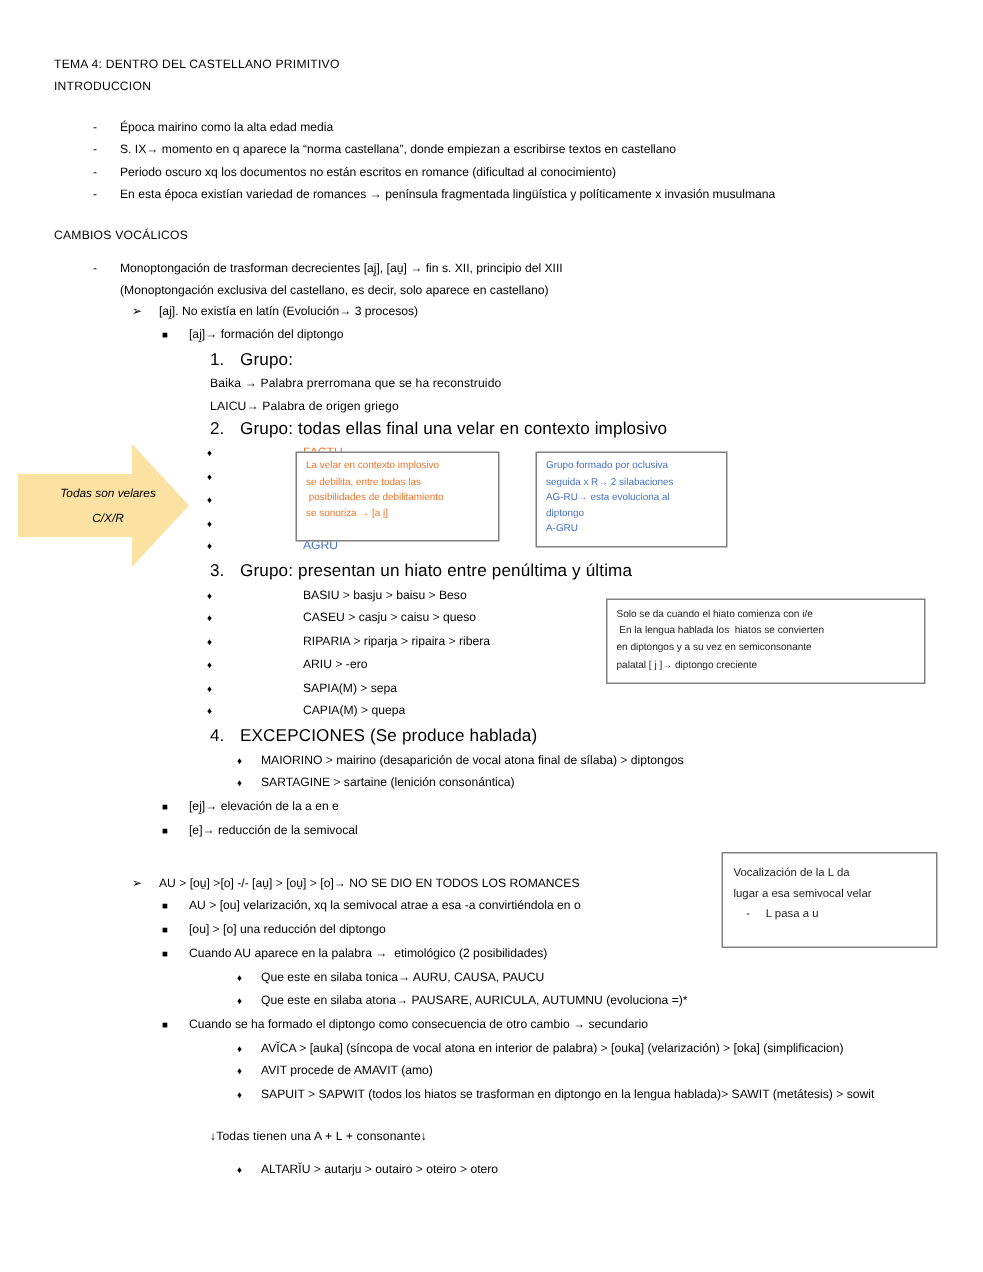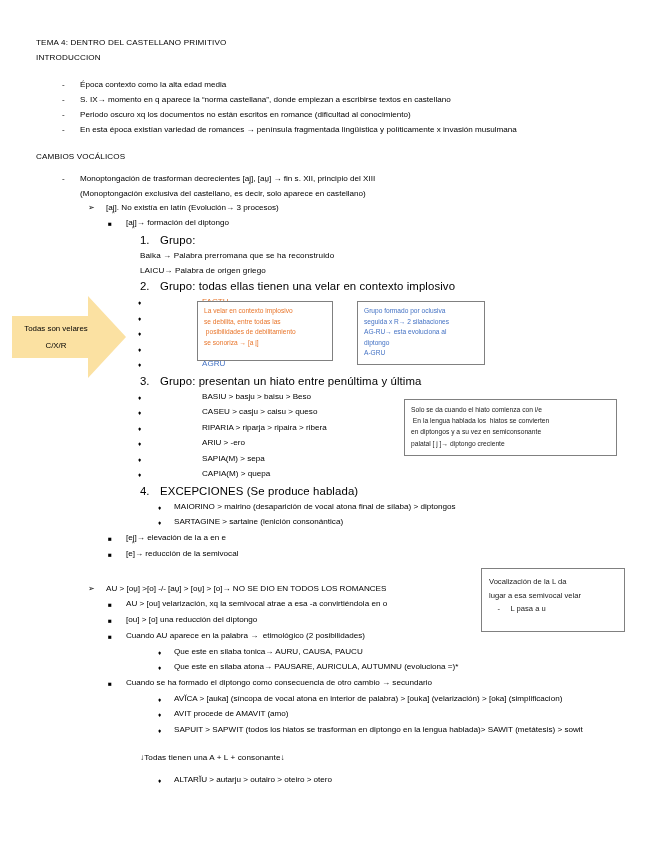--- a/index.html
+++ b/index.html
@@ -104,44 +104,45 @@
   .arrow-callout {
     position: absolute;
     left: 4px;
     top: 294px;
     width: 124px;
     height: 86px;
   }
   .arrow-callout svg { display: block; }
   .arrow-label {
     position: absolute;
-    left: 6px;
+    left: 22px;
     top: 26px;
     width: 92px;
     text-align: center;
     font-size: 7.9px;
     line-height: 17px;
     color: #000;
+    font-style: italic;
   }
 </style>
 </head>
 <body>
 
 <div class="page">
 
   <div class="doc">
 
     <div class="heading">TEMA 4: DENTRO DEL CASTELLANO PRIMITIVO</div>
     <div class="heading">INTRODUCCION</div>
 
     <div class="gap-m"></div>
 
     <div class="row lvl-dash">
       <span class="bullet dash">-</span>
-      <span class="txt">Época contexto como la alta edad media</span>
+      <span class="txt">Época mairino como la alta edad media</span>
     </div>
     <div class="row lvl-dash">
       <span class="bullet dash">-</span>
       <span class="txt">S. IX→ momento en q aparece la “norma castellana”, donde empiezan a escribirse textos en castellano</span>
     </div>
     <div class="row lvl-dash">
       <span class="bullet dash">-</span>
       <span class="txt">Periodo oscuro xq los documentos no están escritos en romance (dificultad al conocimiento)</span>
     </div>
     <div class="row lvl-dash">
@@ -175,21 +176,21 @@
 
     <div class="row lvl-num big-row">
       <span class="bullet num">1.</span>
       <span class="txt big">Grupo:</span>
     </div>
     <div class="ln lvl-plain">Baika → Palabra prerromana que se ha reconstruido</div>
     <div class="ln lvl-plain">LAICU→ Palabra de origen griego</div>
 
     <div class="row lvl-num big-row">
       <span class="bullet num">2.</span>
-      <span class="txt big">Grupo: todas ellas tienen una velar en contexto implosivo</span>
+      <span class="txt big">Grupo: todas ellas final una velar en contexto implosivo</span>
     </div>
     <div class="row lvl-dia">
       <span class="bullet dia">♦</span>
       <span class="txt orange">FACTU</span>
     </div>
     <div class="row lvl-dia">
       <span class="bullet dia">♦</span>
       <span class="txt orange">LACTE</span>
     </div>
     <div class="row lvl-dia">

